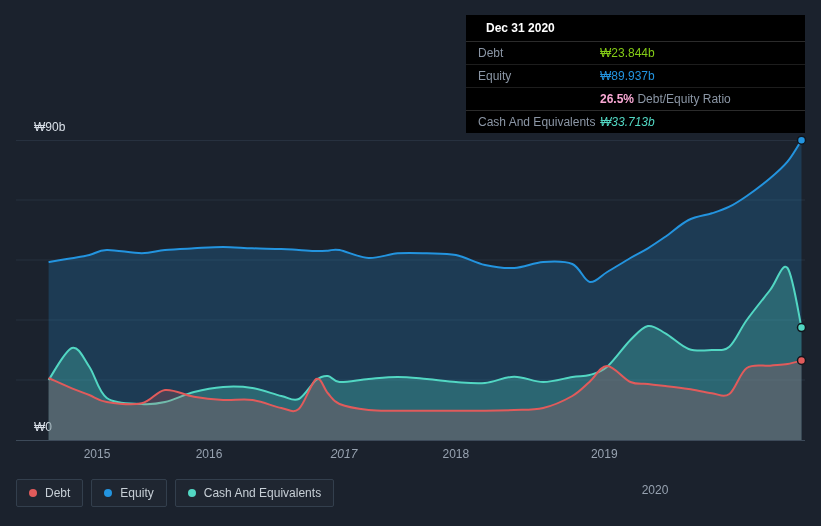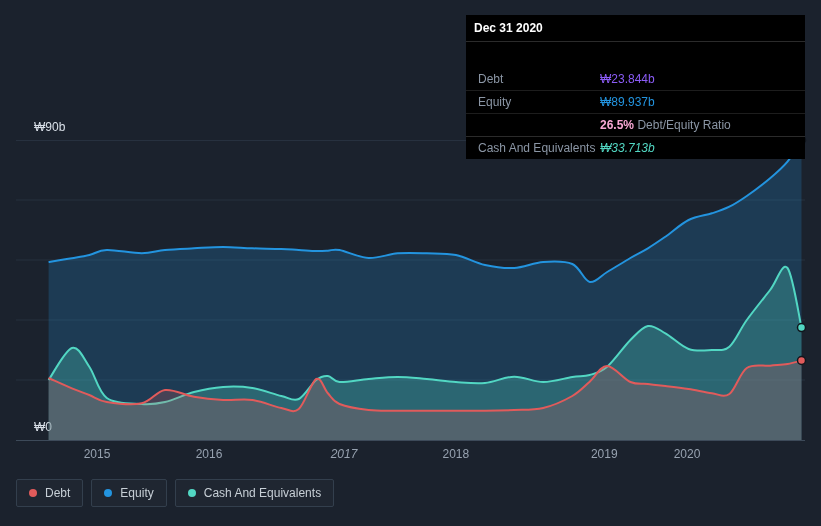--- a/index.html
+++ b/index.html
@@ -33,21 +33,21 @@
   .x-ticks span {
     position: absolute; transform: translateX(-50%);
     color: #97a2b0; font-size: 12px;
   }
   .tooltip {
     position: absolute; top: 15px; right: 16px;
     width: 339px; background: #000000;
     font-size: 12px; color: #ffffff;
   }
   .tt-header {
-    padding: 6px 8px;
+    padding: 6px 20px;
     font-weight: bold; color: #ffffff;
     border-bottom: 1px solid #2b2b2b;
   }
   .tt-row {
     display: flex; align-items: baseline;
     padding: 4px 12px;
   }
   .tt-row + .tt-row { border-top: 1px solid #1d1d1d; }
   .tt-row.cash-row { border-top: 1px solid #2b2b2b; }
   .tt-label { flex: 0 0 122px; color: #8b96a5; }
@@ -94,28 +94,28 @@
         <circle cx="785.5" cy="220.5" r="4" fill="#e15b5b" stroke="#10151c" stroke-width="1.5"></circle>
       </svg>
   </div>
 
   <div class="x-ticks" id="x-ticks">
       <span style="left: 97px;">2015</span>
       <span style="left: 209px;">2016</span>
       <span style="left: 344px; font-style: italic;">2017</span>
       <span style="left: 455.885px;">2018</span>
       <span style="left: 572.257px; margin-left: 32px;">2019</span>
-      <span style="left: 687px;">2020</span>
+      <span style="left: 655px; margin-top: 36px;">2020</span>
     </div>
 
   <div class="tooltip">
     <div class="tt-header">Dec 31 2020</div>
     <div class="tt-row">
       <span class="tt-label">Debt</span>
-      <span class="tt-value" style="color: #8b5cf6; margin-top: 26px;">₩23.844b</span>
+      <span class="tt-value" style="color: #84cc16;">₩23.844b</span>
     </div>
     <div class="tt-row">
       <span class="tt-label">Equity</span>
       <span class="tt-value" style="color: rgb(35, 148, 223);">₩89.937b</span>
     </div>
     <div class="tt-row">
       <span class="tt-label"></span>
       <span class="tt-value">
         <span class="ratio-pct">26.5%</span>
         <span class="ratio-txt">Debt/Equity Ratio</span>

